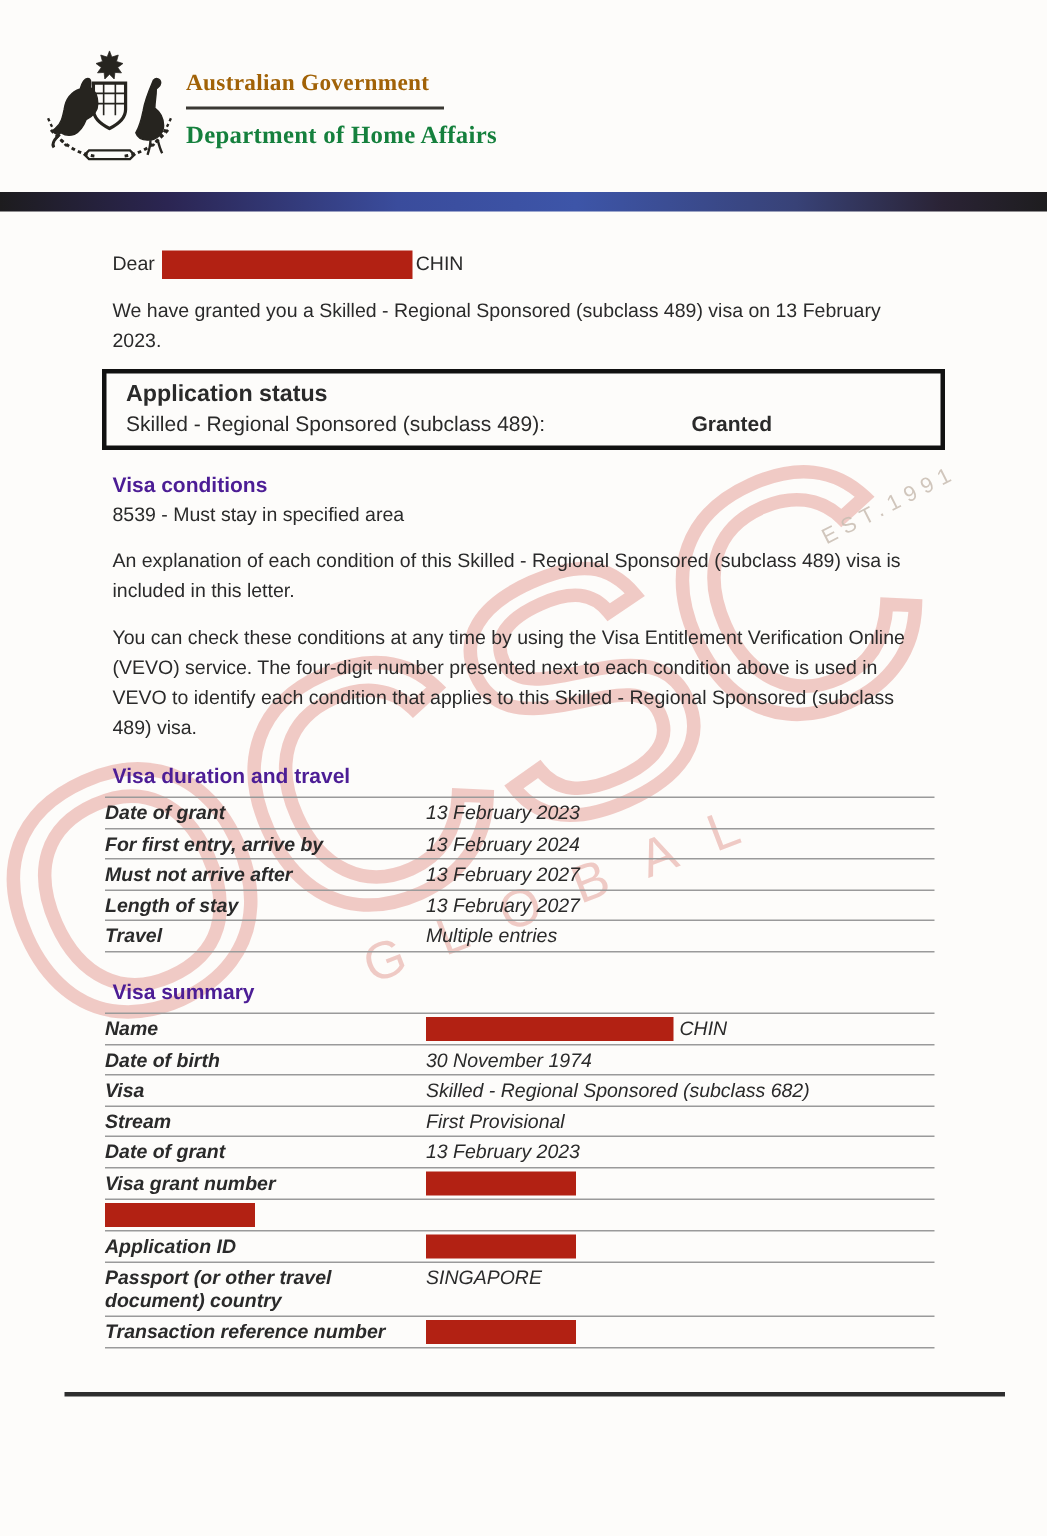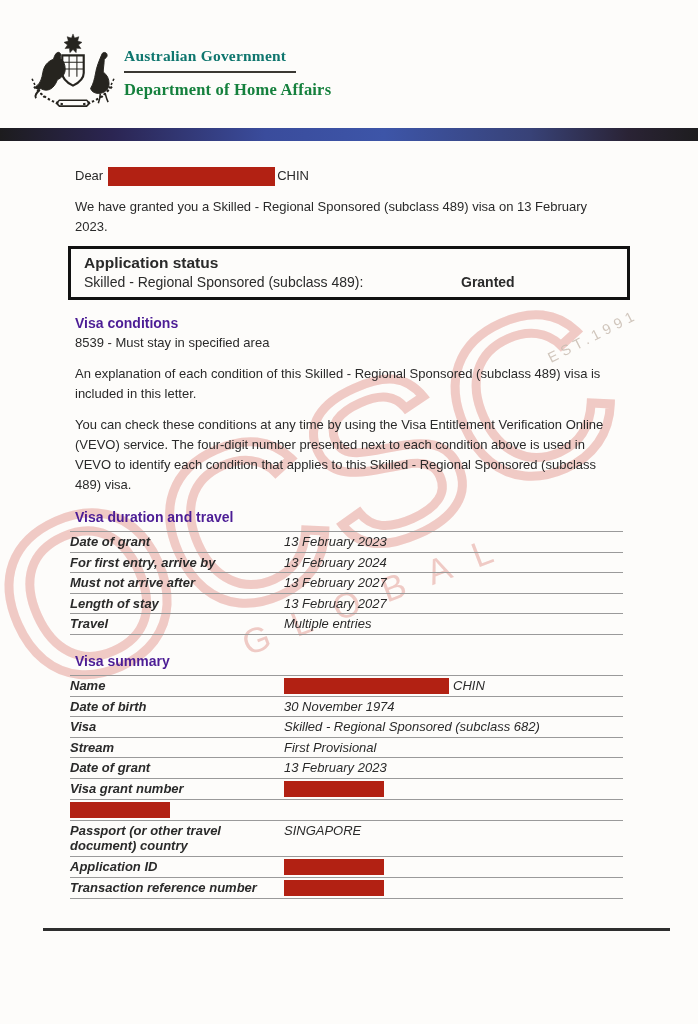--- a/index.html
+++ b/index.html
@@ -7,21 +7,21 @@
   .page {
     position:relative; width:698px; height:1024px; margin:0 auto;
     background:#fdfcfa; overflow:hidden; color:#2a2a2a;
   }
 
   
   .crest { position:absolute; left:28px; top:32px; width:90px; height:78px; }
   .gov-block { position:absolute; left:124px; top:47px; width:260px; }
   .gov-name {
     font-family:"Liberation Serif", serif; font-weight:bold;
-    font-size:15.5px; color:#0f766e; letter-spacing:.2px;
+    font-size:15.5px; color:#a16207; letter-spacing:.2px;
   }
   .gov-rule { width:172px; height:1.5px; background:#3a3833; margin:6px 0 7px 0; }
   .dept-name {
     font-family:"Liberation Serif", serif; font-weight:bold;
     font-size:16.5px; color:#15803d; letter-spacing:.2px;
   }
   .banner {
     position:absolute; left:0; top:128px; width:698px; height:13px;
     background:linear-gradient(90deg,#1d1c1e 0%,#2b2552 16%,#3a4c9c 38%,#3d55a8 55%,#384277 76%,#2a2335 90%,#1e1d1f 100%);
   }
@@ -174,28 +174,28 @@
           <div class="vvalue">13 February 2023</div>
         </div>
         <div class="vrow">
           <div class="vlabel">Visa grant number</div>
           <div class="vvalue"><span class="redact"></span></div>
         </div>
         <div class="vrow">
           <div class="vvalue"><span class="redact"></span></div>
         </div>
         <div class="vrow">
+          <div class="vlabel">Application ID</div>
+          <div class="vvalue"><span class="redact"></span></div>
+        </div>
+        <div class="vrow">
           <div class="vlabel">Passport (or other travel document) country</div>
           <div class="vvalue">SINGAPORE</div>
         </div>
         <div class="vrow">
-          <div class="vlabel">Application ID</div>
-          <div class="vvalue"><span class="redact"></span></div>
-        </div>
-        <div class="vrow">
           <div class="vlabel">Transaction reference number</div>
           <div class="vvalue"><span class="redact"></span></div>
         </div>
       </div>
 
   </div>
 
   <div class="footer-rule"></div>
 </div>
 

